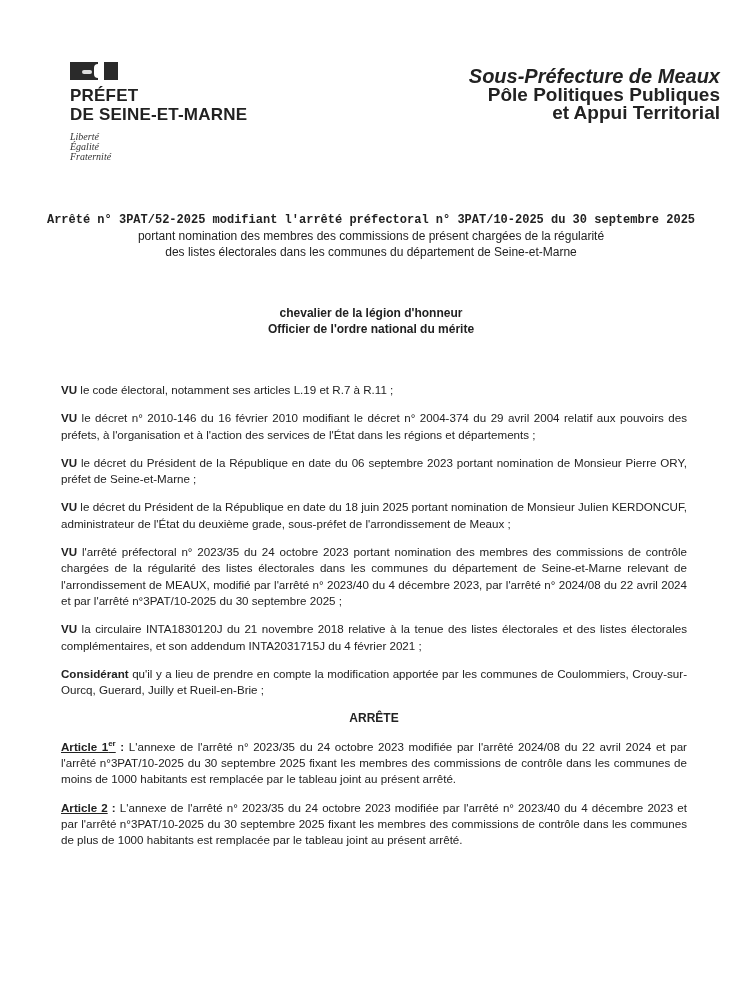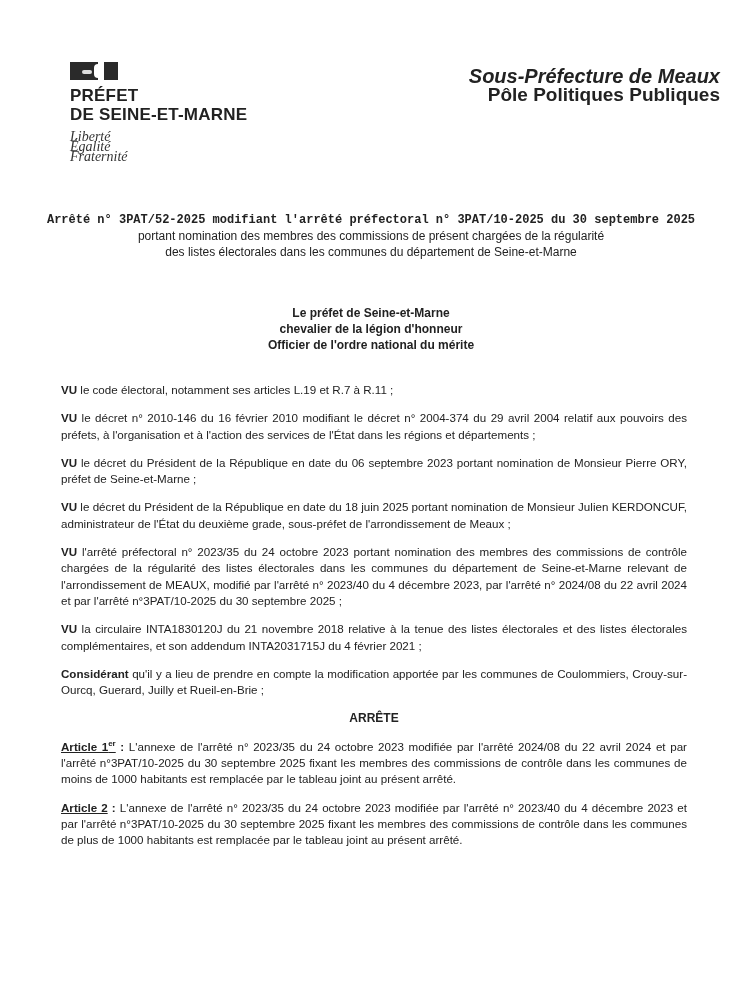--- a/index.html
+++ b/index.html
@@ -11,21 +11,21 @@
     .logo-block { position: absolute; left: 70px; top: 62px; }
     .marianne { display: flex; width: 48px; height: 18px; }
     .marianne .m-left { width: 28px; height: 18px; background: #2a2a2a; position: relative; }
     .marianne .m-gap { width: 6px; height: 18px; background: #fff; position: relative; }
     .marianne .m-right { width: 14px; height: 18px; background: #2a2a2a; }
     .marianne .m-left::after { content: ""; position: absolute; left: 12px; top: 8px; width: 10px; height: 4px;
       border-radius: 3px; background: #ddd; }
     .marianne .m-gap::before { content: ""; position: absolute; left: -4px; top: 2px; width: 8px; height: 14px;
       border-radius: 4px 0 4px 4px; background: #fff; }
     .prefet-title { margin-top: 6px; font-weight: bold; font-size: 17px; line-height: 19px; letter-spacing: 0.2px; color: #222; }
-    .devise { margin-top: 8px; font-family: "Liberation Serif", serif; font-style: italic; font-size: 14px; line-height: 10px; color: #333; }
+    .devise { margin-top: 8px; font-family: "Liberation Serif", serif; font-style: italic; font-size: 10px; line-height: 10px; color: #333; }
 
     
     .service-block { position: absolute; right: 22px; top: 66px; text-align: right; font-weight: bold; color: #222; }
     .service-block .l1 { font-size: 20px; line-height: 20px; font-style: italic; }
     .service-block .l2 { font-size: 19px; line-height: 18px; }
 
     
     .title-block { position: absolute; left: 40px; width: 662px; top: 212px; text-align: center; font-size: 12px; line-height: 16px; color: #222; }
     .title-block .bold { font-weight: bold; font-family: Liberation Mono, monospace; }
 
@@ -56,30 +56,30 @@
     <div class="devise">
       <div>Liberté</div>
       <div>Égalité</div>
       <div>Fraternité</div>
     </div>
   </div>
 
   <div class="service-block">
     <div class="l1">Sous-Préfecture de Meaux</div>
     <div class="l2">Pôle Politiques Publiques</div>
+    <div class="l2">et Appui Territorial</div>
   </div>
 
   <div class="title-block">
     <div class="bold">Arrêté n° 3PAT/52-2025 modifiant l'arrêté préfectoral n° 3PAT/10-2025 du 30 septembre 2025</div>
     <div>portant nomination des membres des commissions de présent chargées de la régularité</div>
     <div>des listes électorales dans les communes du département de Seine-et-Marne</div>
   </div>
 
   <div class="prefet-block">
-    <div>Le préfet de Seine-et-Marne</div>
     <div>chevalier de la légion d'honneur</div>
     <div>Officier de l'ordre national du mérite</div>
   </div>
 
   <div class="body">
     <p class="para"><span class="kw">VU</span><span> le code électoral, notamment ses articles L.19 et R.7 à R.11 ;</span></p>
     <p class="para"><span class="kw">VU</span><span> le décret n° 2010-146 du 16 février 2010 modifiant le décret n° 2004-374 du 29 avril 2004 relatif aux pouvoirs des préfets, à l'organisation et à l'action des services de l'État dans les régions et départements ;</span></p>
     <p class="para"><span class="kw">VU</span><span> le décret du Président de la République en date du 06 septembre 2023 portant nomination de Monsieur Pierre ORY, préfet de Seine-et-Marne ;</span></p>
     <p class="para"><span class="kw">VU</span><span> le décret du Président de la République en date du 18 juin 2025 portant nomination de Monsieur Julien KERDONCUF, administrateur de l'État du deuxième grade, sous-préfet de l'arrondissement de Meaux ;</span></p>
     <p class="para"><span class="kw">VU</span><span> l'arrêté préfectoral n° 2023/35 du 24 octobre 2023 portant nomination des membres des commissions de contrôle chargées de la régularité des listes électorales dans les communes du département de Seine-et-Marne relevant de l'arrondissement de MEAUX, modifié par l'arrêté n° 2023/40 du 4 décembre 2023, par l'arrêté n° 2024/08 du 22 avril 2024 et par l'arrêté n°3PAT/10-2025 du 30 septembre 2025 ;</span></p>

